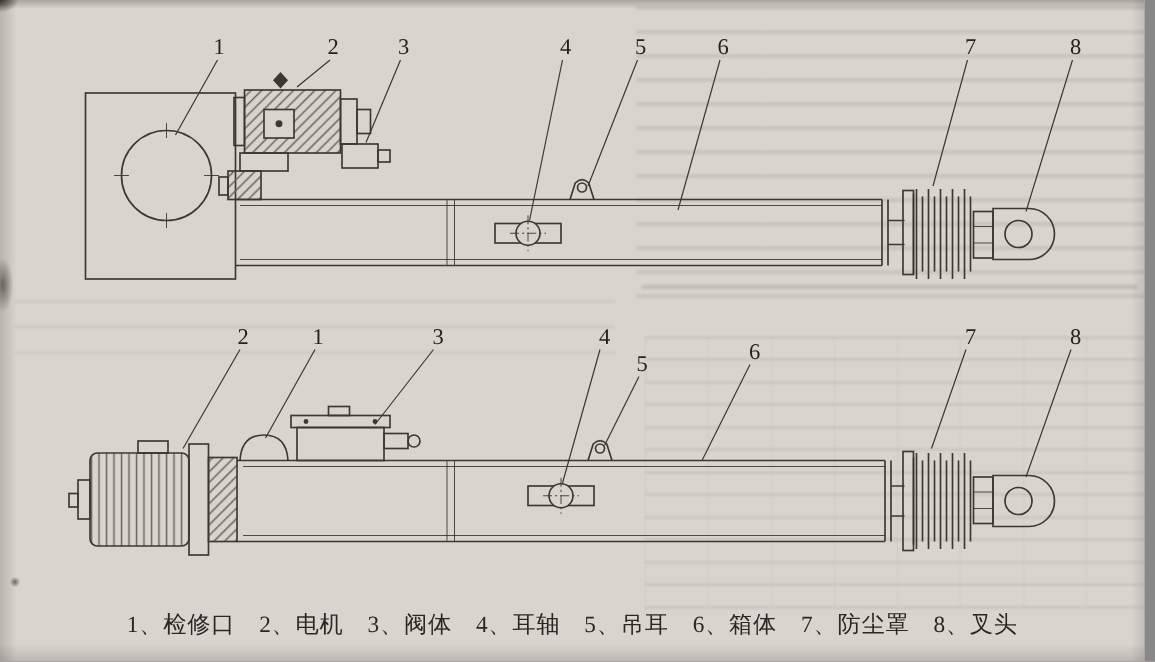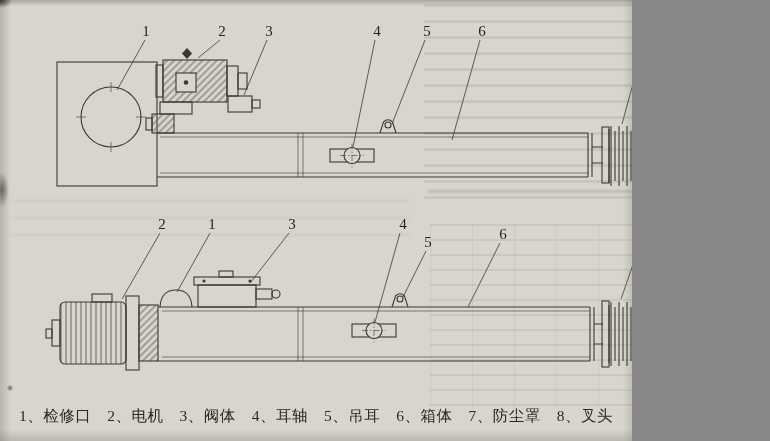--- a/index.html
+++ b/index.html
@@ -1,18 +1,18 @@
 <!DOCTYPE html>
 <html style="--paper: #d8d5cf; --ink: #3b382f;"><head>
 <meta charset="utf-8">
 <style>
   * { margin:0; padding:0; box-sizing:border-box; }
   html,body { width:770px; height:441px; background:#888; }
   .page {
-    position:relative; width:632px; height:441px; overflow:hidden;
+    position:relative; width:763px; height:441px; overflow:hidden;
     background: var(--paper, #d8d5cf);
     font-family: "Liberation Serif", serif;
   }
   
   .bleed { position:absolute; pointer-events:none; }
   .bleed-a {
     left:424px; top:4px; width:344px; height:200px;
     background: repeating-linear-gradient(180deg, rgba(95,88,76,.12) 0 3px, transparent 3px 16px);
     filter: blur(.7px);
   }

